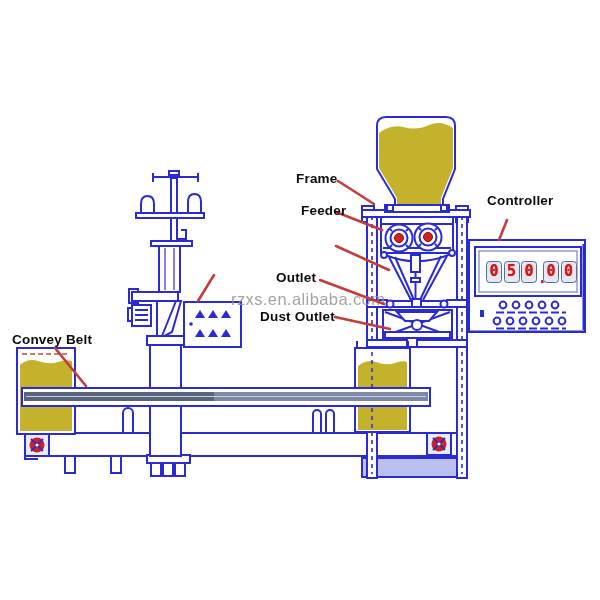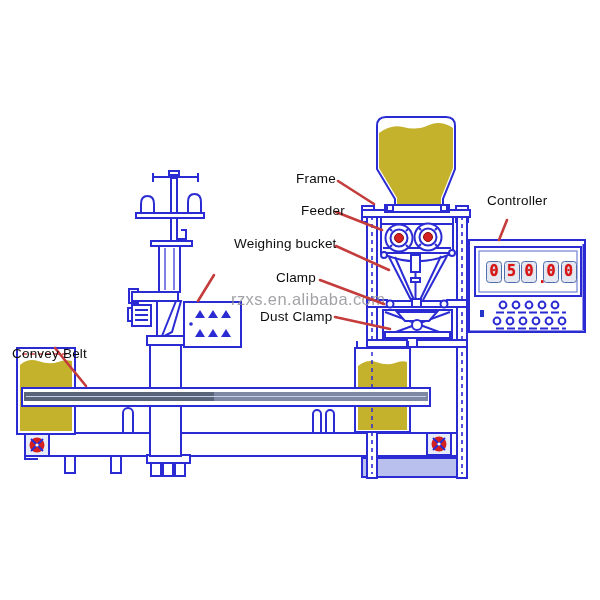--- a/index.html
+++ b/index.html
@@ -1,19 +1,19 @@
 <!DOCTYPE html>
 <html><head>
 <meta charset="utf-8">
 <style>
   html,body{margin:0;padding:0;background:#fff;}
   .stage{position:relative;width:600px;height:600px;background:#fff;overflow:hidden;
          font-family:"Liberation Sans",sans-serif;}
   .stage svg{position:absolute;left:0;top:0;}
-  .label{position:absolute;font-weight:normal;font-size:13.5px;color:#0c0c0c;
+  .label{position:absolute;font-weight:bold;font-size:13.5px;color:#0c0c0c;
          white-space:nowrap;letter-spacing:.2px;}
   .wm{font-family:"Liberation Sans",sans-serif;font-size:16.5px;fill:#8f9094;
       opacity:.82;letter-spacing:.4px;}
   .digits{position:absolute;left:486px;top:261px;height:23px;display:flex;
           gap:1.5px;align-items:stretch;}
   .digit{width:16px;height:22px;box-sizing:border-box;background:#e6e8f1;
          border:1.6px solid #4f6cab;border-radius:3.5px;color:#dd1414;
          font:bold 15px/19px "DejaVu Sans Mono",monospace;text-align:center;
          text-shadow:0 0 1px rgba(150,0,0,.8);}
   .dotcell{width:5px;margin:0 -1px 1px -1px;align-self:flex-end;color:#dd1414;
@@ -234,25 +234,24 @@
     <line class="red" x1="320" y1="280" x2="384" y2="304"></line>
     <line class="red" x1="335" y1="317" x2="390" y2="329"></line>
     <line class="red" x1="507" y1="220" x2="499" y2="240"></line>
     <line class="red" x1="55" y1="348" x2="86" y2="386"></line>
     <line class="red" x1="214" y1="275" x2="198" y2="301"></line>
   </g>
 </svg>
 
 <div class="label" style="left:296px;top:171px">Frame</div>
 <div class="label" style="left:301px;top:203px">Feeder</div>
-<div class="label" style="left:234px;top:236px">Weighing bucket</div>
-<div class="label" style="left:276px;top:270px">Clamp</div>
-<div class="label" style="left:260px;top:309px">Dust Clamp</div>
+<div class="label" style="left:276px;top:270px">Outlet</div>
+<div class="label" style="left:260px;top:309px">Dust Outlet</div>
 <div class="label" style="left:487px;top:193px">Controller</div>
-<div class="label" style="left:12px;top:346px">Convey Belt</div>
+<div class="label" style="left:12px;top:332px">Convey Belt</div>
 
 <div class="digits">
   <span class="digit">0</span>
   <span class="digit">5</span>
   <span class="digit">0</span>
   <span class="dotcell">.</span>
   <span class="digit">0</span>
   <span class="digit">0</span>
 </div>
 <span class="unit">KG</span>

